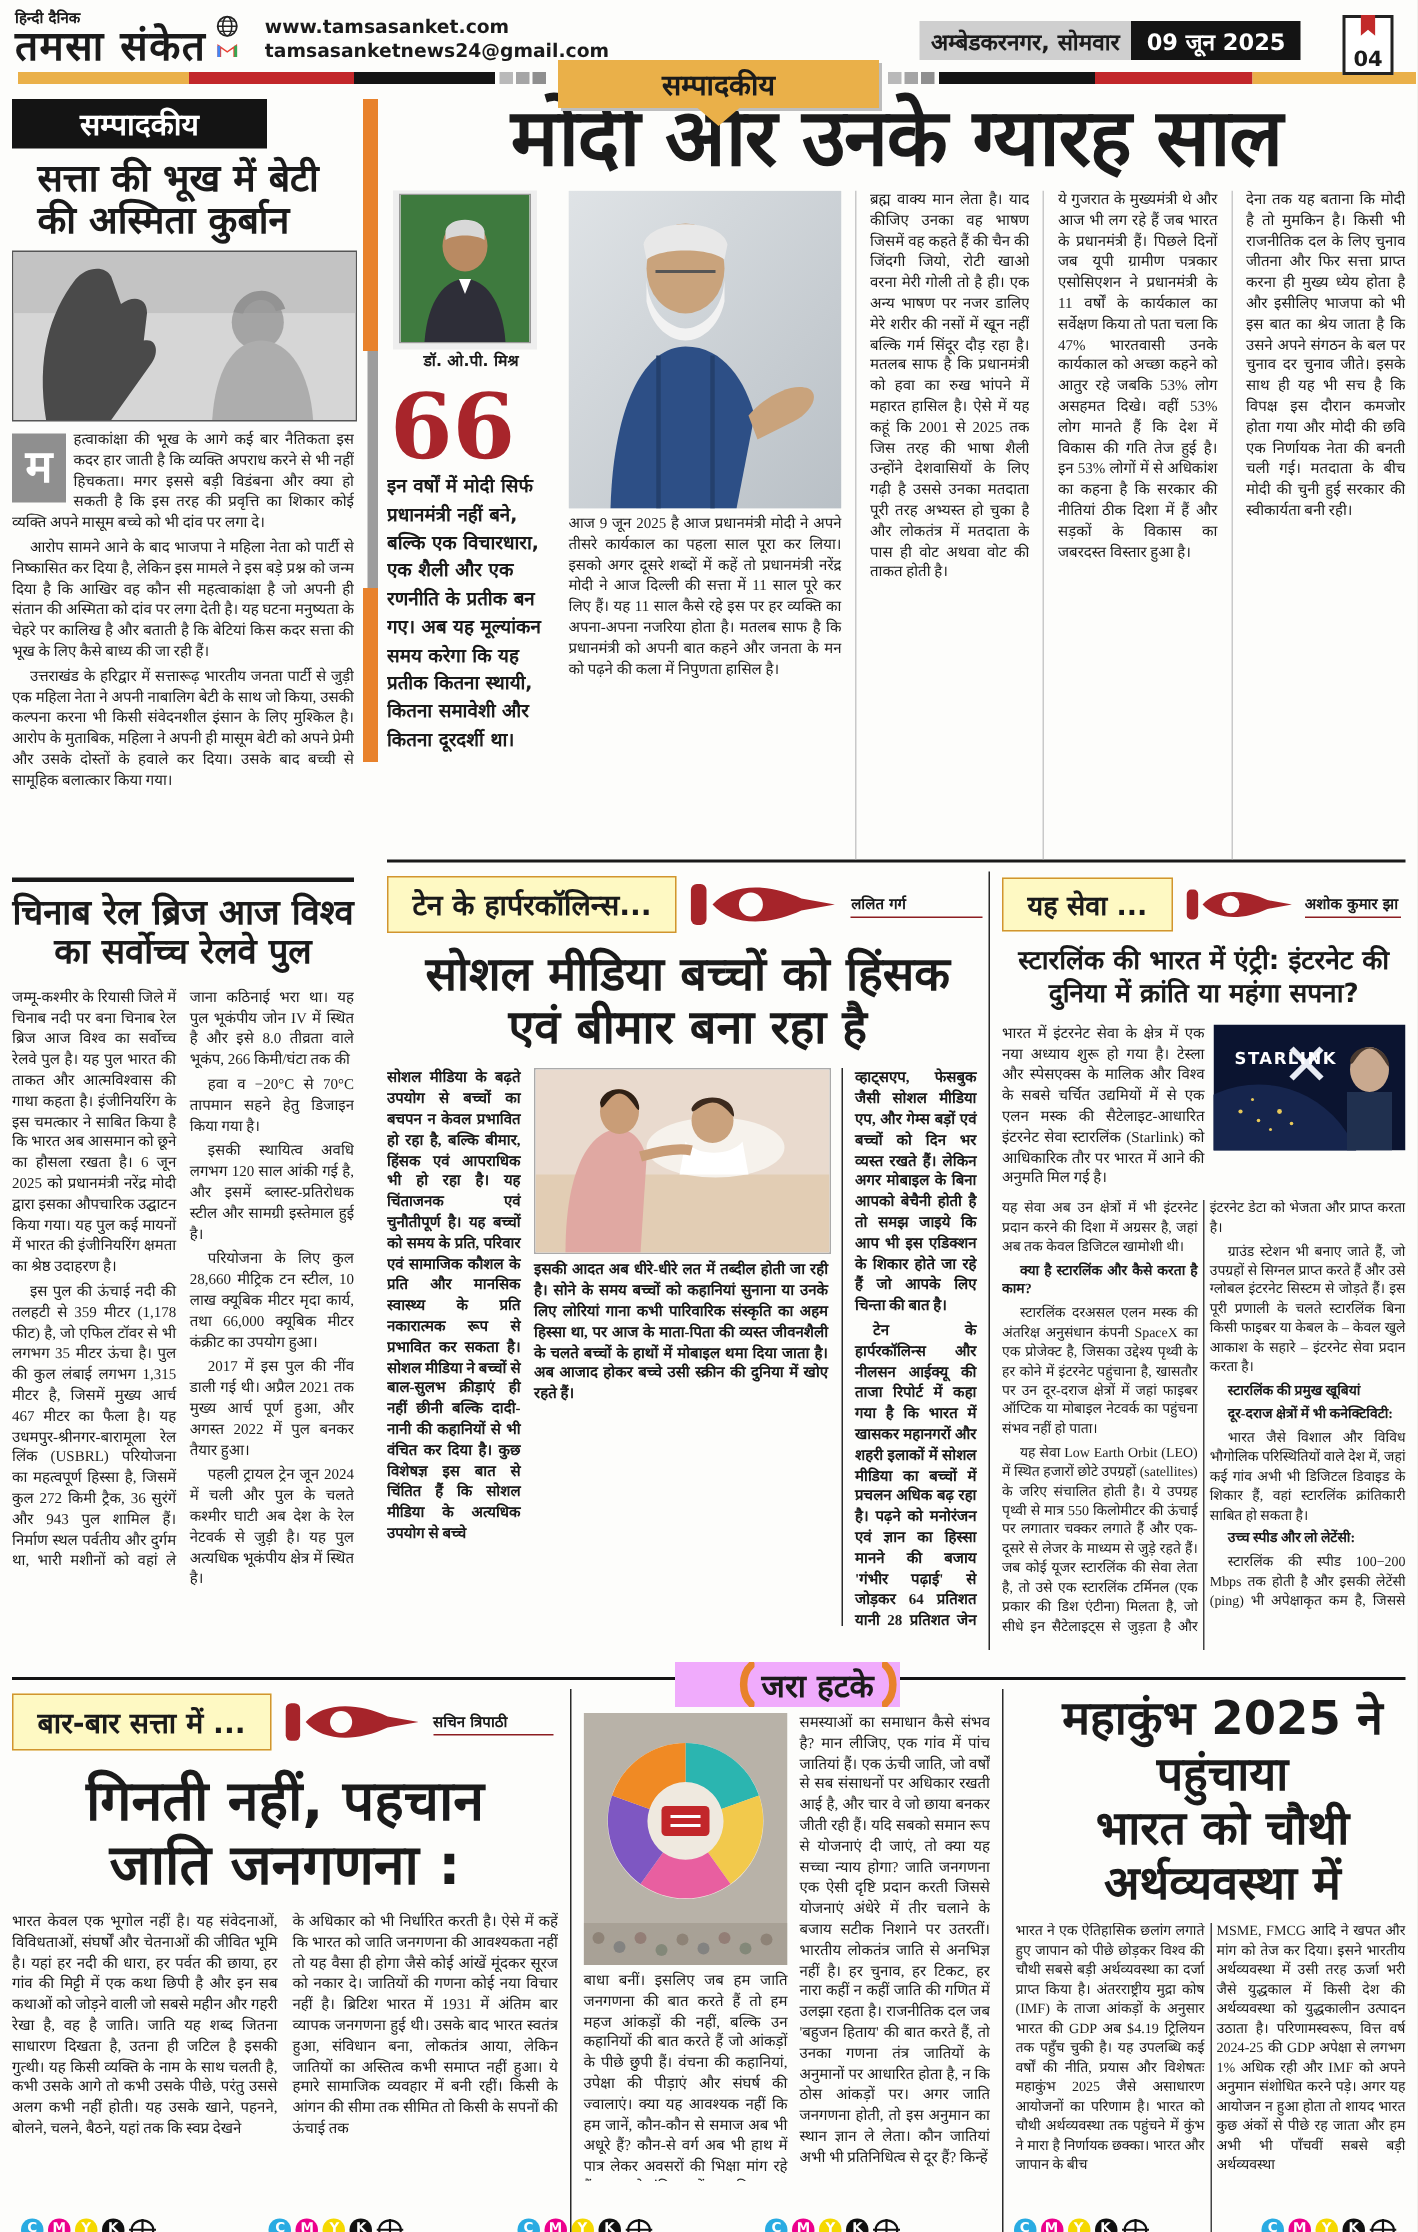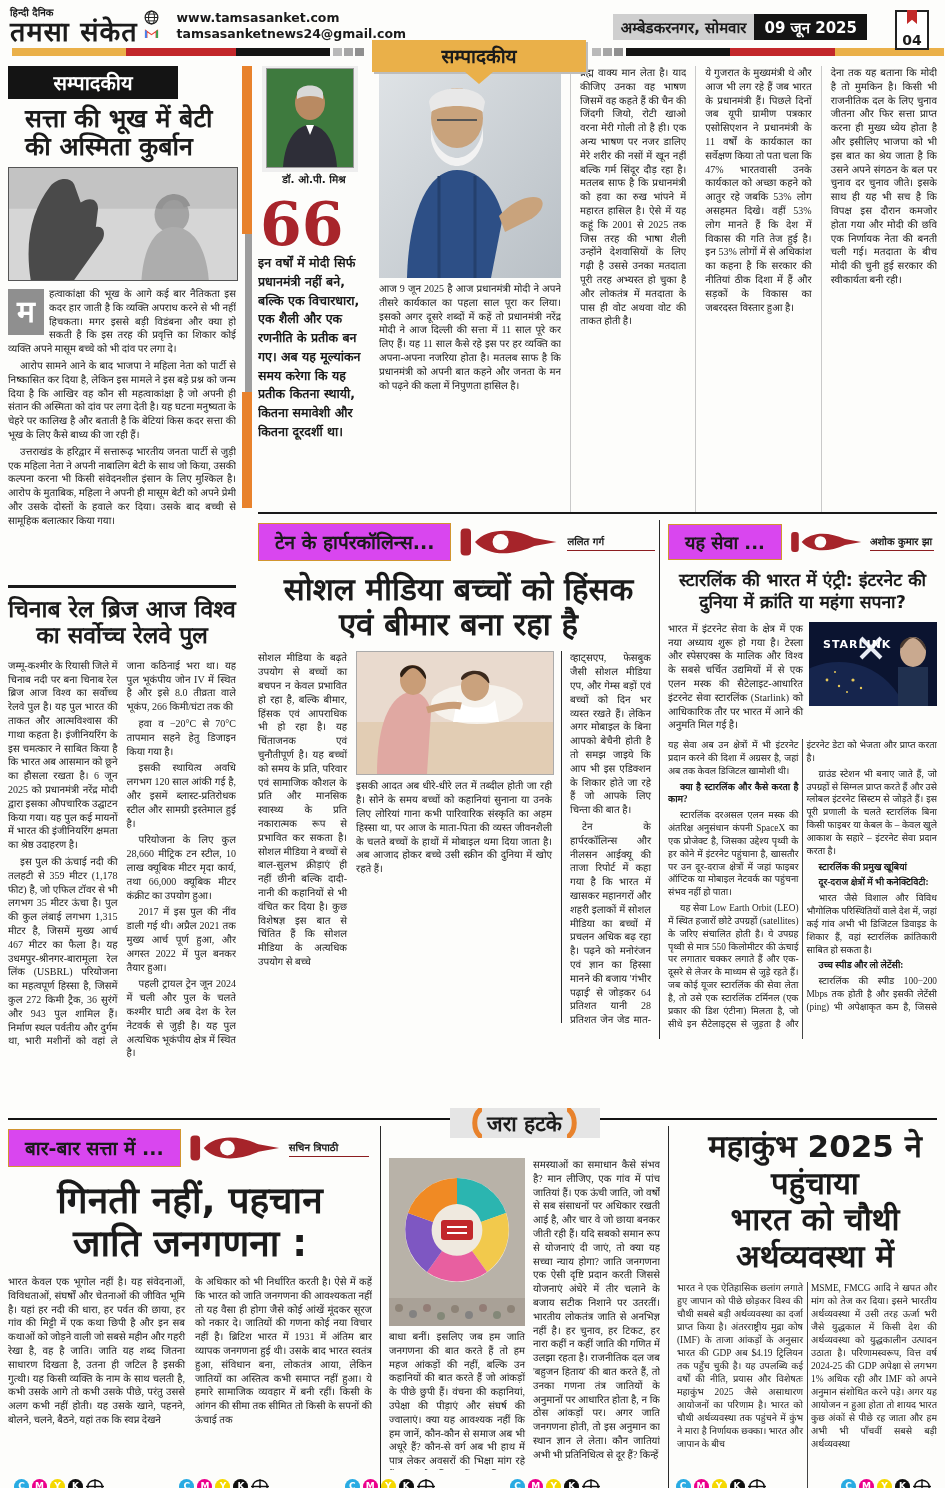--- a/index.html
+++ b/index.html
@@ -65,47 +65,47 @@
   .bigquote{color:#a8252b;font-size:60px;font-weight:900;line-height:.8;margin:14px 0 6px 2px;font-family:"DejaVu Serif",serif;}
   .pullquote{font-family:"DejaVu Sans",sans-serif;font-weight:bold;font-size:12.5px;line-height:1.5;}
   .modi-cols{flex:1;display:flex;gap:9px;}
   .modi-col{flex:1;overflow:hidden;}
   .modi-col.first{flex:none;width:182px;}
   .modi-col + .modi-col{border-left:1px solid #c9c9c9;padding-left:9px;}
   .modi-photo{width:100%;height:212px;display:block;margin-bottom:4px;}
   
   .mid-band{display:grid;grid-template-columns:1fr 278px;column-gap:0;border-top:2px solid #1a1a1a;padding-top:6px;height:510px;}
   .kicker-row{display:flex;align-items:center;height:44px;margin-bottom:2px;}
-  .kicker-box{background:#d946ef;font-family:"DejaVu Sans",sans-serif;font-weight:bold;font-size:19px;
+  .kicker-box{background:#fef9c3;font-family:"DejaVu Sans",sans-serif;font-weight:bold;font-size:19px;
     padding:5px 16px;border:1px solid #d1952f;white-space:nowrap;}
   .pen-ico{flex:none;margin-left:8px;}
   .byline-wrap{flex:1;display:flex;flex-direction:column;align-items:flex-start;padding-left:4px;}
   .byline-name{font-family:"DejaVu Sans",sans-serif;font-weight:bold;font-size:10px;text-align:right;}
   .byline-line{width:96%;border-top:1.5px solid #8c1d20;margin-top:2px;}
   .sm-head{font-family:"DejaVu Sans",sans-serif;font-weight:900;font-size:31px;line-height:1.12;text-align:center;margin:8px 4px 10px 4px;}
-  .sm-cols{display:flex;gap:9px;height:372px;overflow:hidden;padding-right:8px;}
+  .sm-cols{display:flex;gap:9px;height:372px;overflow:hidden;padding-right:8px;font-weight:bold;}
   .sm-col1{flex:1.1;}
   .sm-colmid{width:196px;flex:none;}
   .sm-col3{flex:1;border-left:1.5px solid #2a2a2a;padding-left:8px;}
   .sm-img{width:100%;height:122px;display:block;margin-bottom:4px;border:1px solid #aaa;}
   .star-sec{border-left:1.5px solid #2a2a2a;padding-left:8px;}
   .star-head{font-family:"DejaVu Sans",sans-serif;font-weight:900;font-size:17.5px;line-height:1.25;text-align:center;margin:6px 0 8px 0;}
   .star-introrow{display:flex;gap:6px;margin-bottom:4px;}
   .star-introrow .txt{flex:1;}
   .star-img{width:128px;height:84px;flex:none;display:block;}
   .star-cols{columns:2;column-gap:8px;column-rule:1px solid #444;height:300px;overflow:hidden;font-size:9.3px;}
   .subhead{font-weight:bold;text-indent:10px;margin:2px 0;}
   
   .bottom-band{display:grid;grid-template-columns:372px 288px 1fr;border-top:2.5px solid #141414;
     padding-top:6px;margin-top:4px;height:346px;}
   .caste-sec{padding-right:8px;}
   .caste-head{font-family:"DejaVu Sans",sans-serif;font-weight:900;font-size:37px;line-height:1.15;text-align:center;margin:10px 0 10px 0;}
   .caste-cols{columns:2;column-gap:10px;height:162px;overflow:hidden;}
   .zara-sec{border-left:1.5px solid #2a2a2a;padding:0 8px;position:relative;}
-  .zara-tab{display:flex;justify-content:center;align-items:center;gap:5px;margin:-18px auto 20px auto;background:#e5e5e5;width:150px;position:relative;z-index:2;}
+  .zara-tab{display:flex;justify-content:flex-end;align-items:center;gap:5px;margin:-18px auto 4px auto;background:#f0abfc;width:150px;position:relative;z-index:2;}
   .zara-label{font-family:"DejaVu Sans",sans-serif;font-weight:900;font-size:21px;}
   .zara-grid{display:grid;grid-template-columns:136px 1fr;column-gap:8px;height:312px;overflow:hidden;}
   .zara-img{width:136px;height:168px;display:block;margin-bottom:4px;}
   .maha-sec{border-left:1.5px solid #2a2a2a;padding-left:8px;}
   .maha-head{font-family:"DejaVu Sans",sans-serif;font-weight:900;font-size:31px;line-height:1.18;text-align:center;margin:2px 0 8px 16px;}
   .maha-cols{columns:2;column-gap:8px;column-rule:1px solid #444;height:268px;overflow:hidden;font-size:9.4px;}
   
   .marks-row{display:flex;justify-content:space-between;align-items:center;height:20px;margin-top:4px;padding:0 6px;}
   .mark-group{display:flex;gap:3px;align-items:center;}
   .dot{width:15px;height:15px;border-radius:50%;display:flex;align-items:center;justify-content:center;
@@ -213,20 +213,21 @@
 
     <div class="vbar">
       <div class="b1"></div>
         <div class="b2"></div>
         <div class="b3"></div>
     </div>
 
     <div>
 
       <div>
+        <div class="modi-head">मोदी और उनके ग्यारह साल</div>
         <div class="modi-bodyrow">
           <div class="quote-col">
             <svg class="author-photo" viewBox="0 0 86 98" preserveAspectRatio="none">
               <rect width="86" height="98" fill="#3e7a3e"></rect>
               <ellipse cx="43" cy="34" rx="15" ry="17" fill="#b98a62"></ellipse>
               <path d="M30 24 C32 14 54 14 56 24 L56 30 C50 26 36 26 30 30 Z" fill="#d8d8d8"></path>
               <path d="M16 98 C18 70 30 56 43 56 C56 56 68 70 70 98 Z" fill="#2e2e38"></path>
               <path d="M39 56 L43 66 L47 56 Z" fill="#fff"></path>
             </svg>
             <div class="author-name">डॉ. ओ.पी. मिश्र</div>

